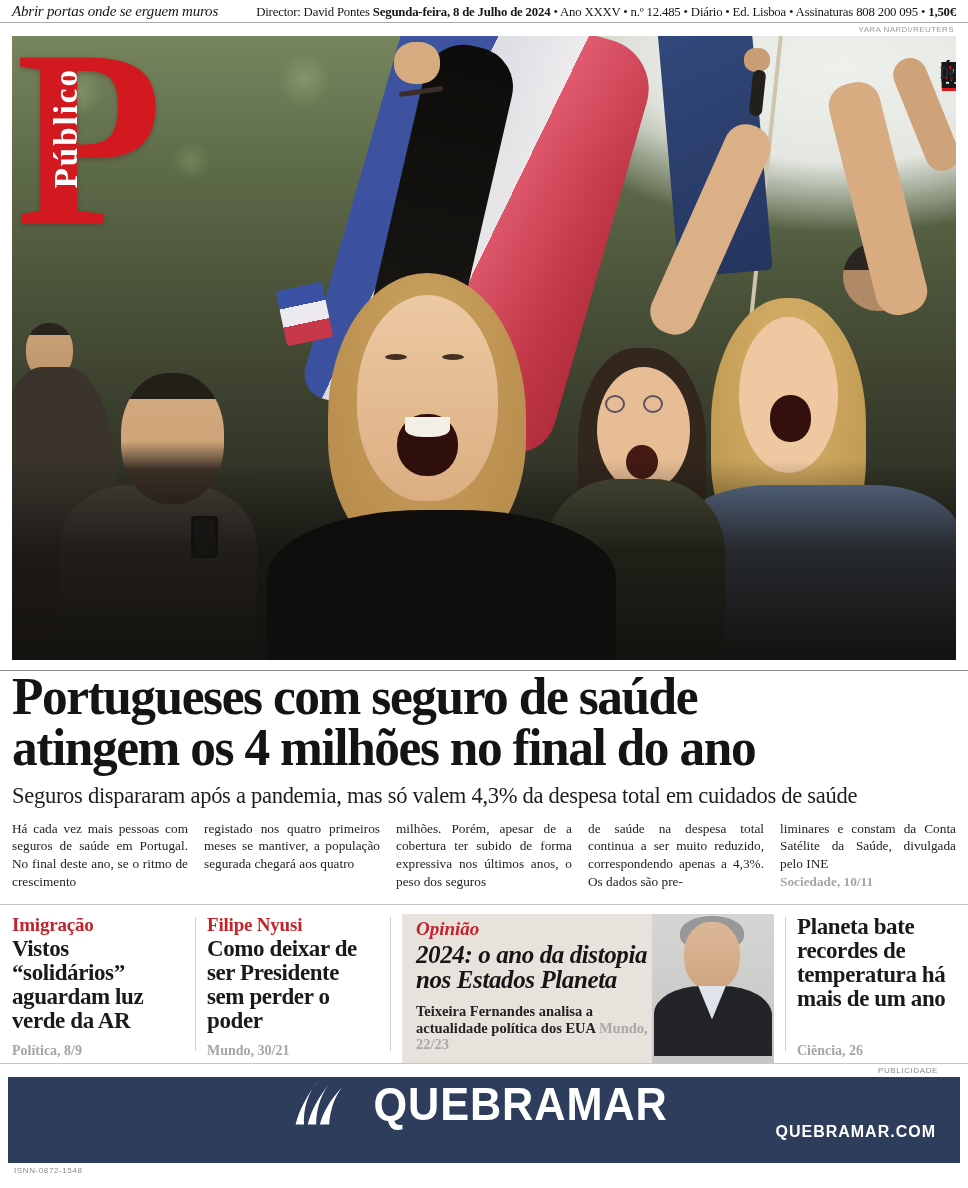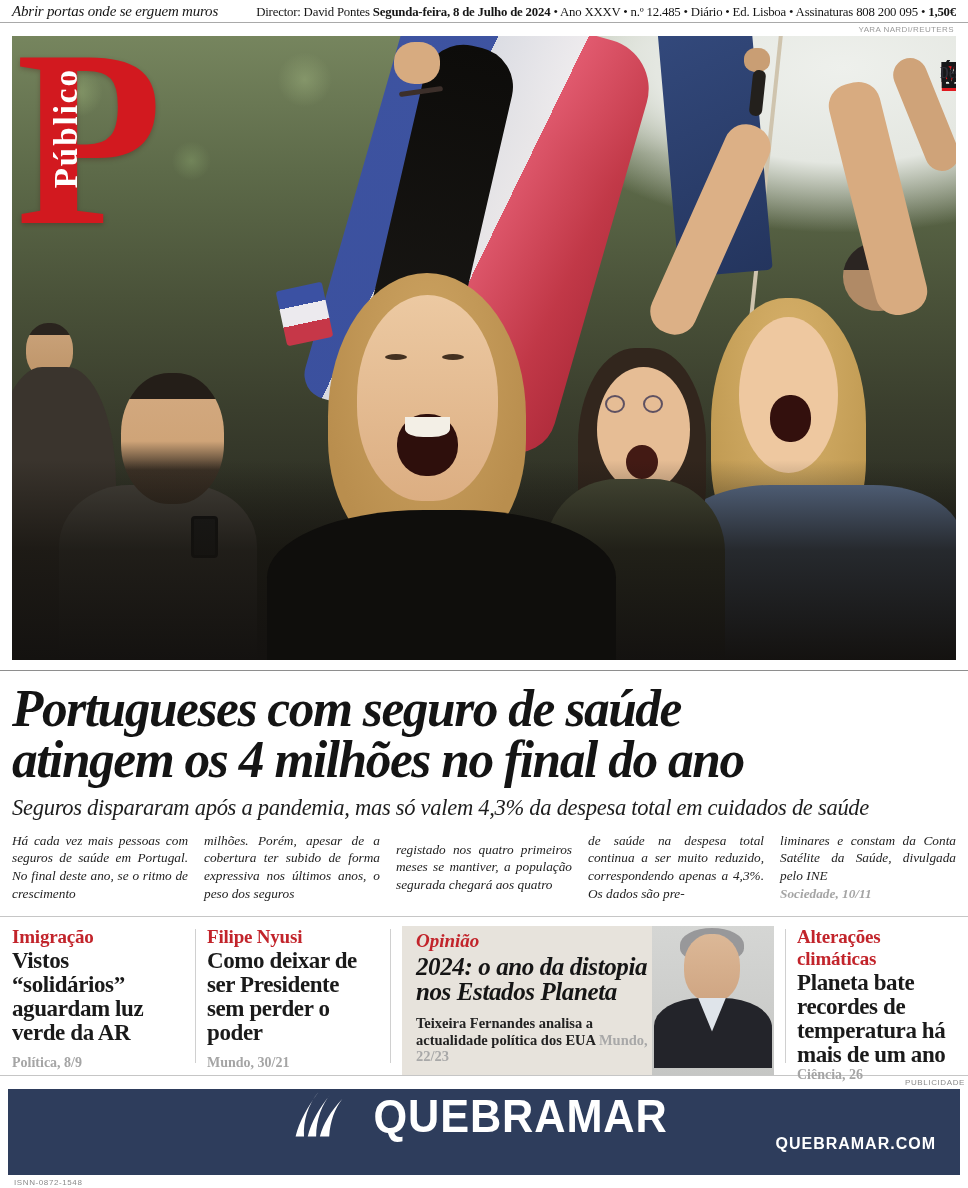--- a/index.html
+++ b/index.html
@@ -96,26 +96,26 @@
   .ph-gap { height:17px; }
   .ph-s { font-size:29px; color:#17181a; line-height:1.0; letter-spacing:-.5px; }
   .ph-ref { font-family:"Liberation Serif",serif; font-size:16px; color:#2e2e36;
             margin-top:6px; letter-spacing:.2px; }
 
   
   .rule { border-top:1px solid #c6c6c6; }
   .rule-dark { border-top:1px solid #8e8e8e; margin-top:10px; }
 
   
-  .lead { margin:12px 12px 0;font-style:italic; }
+  .lead { margin:0 12px 0; }
   .lead h1 { font-size:53px; font-weight:bold; line-height:.97; letter-spacing:-1.5px; color:#141414; }
   .h1line { display:block; transform:scaleX(.97); transform-origin:0 50%; }
   .standfirst { margin-top:9px; font-size:23px; letter-spacing:-.3px; color:#1d1d1d;
                 transform:scaleX(.98); transform-origin:0 50%; }
-  .cols { display:flex; gap:16px; margin-top:11px;align-items:center; }
+  .cols { display:flex; gap:16px; margin-top:11px; }
   .col { flex:1; font-size:13.3px; line-height:1.33; text-align:justify; color:#222; }
   .colref { display:block; font-weight:bold; color:#a5a5a5; }
   .cols-rule { margin-top:13px; }
 
   
   .briefs { display:flex; padding:9px 12px 0; height:158px; }
   .vdiv { width:1px; background:#d0d0d0; margin:3px 11px 12px; }
   .brief { display:flex; flex-direction:column; }
   .b1 { width:172px; } .b2 { width:172px; } .b3 { flex:1; }
   .kicker { font-size:19px; font-weight:bold; color:#c2242b; letter-spacing:-.2px; }
@@ -133,21 +133,21 @@
   .op-photo div { position:absolute; }
   .op-hair { left:28px; top:2px; width:64px; height:34px; border-radius:50% 50% 40% 40%; background:#98989a; }
   .op-face { left:32px; top:8px; width:56px; height:68px; border-radius:46%;
              background:linear-gradient(180deg,#dcb897,#cfa582); }
   .op-sweater { left:2px; top:72px; width:118px; height:70px; border-radius:40% 42% 0 0; background:#23242a; }
   .op-shirt { left:46px; top:72px; width:28px; height:34px; background:#dfe4ea;
               clip-path:polygon(0 0,100% 0,50% 100%); }
 
   
   .pub-label { text-align:right; font-family:"Liberation Sans",sans-serif; font-size:8px;
-               color:#8a8a8a; letter-spacing:.6px; padding:2px 3px 1px; }
+               color:#8a8a8a; letter-spacing:.6px; padding:2px 30px 1px; }
   .ad { margin:1px 8px 0; height:86px; background:#2e3d5c; position:relative;
         display:flex; align-items:flex-start; justify-content:center; }
   .ad-logo { display:flex; align-items:center; gap:18px; }
   .ad-brand { font-family:"Liberation Sans",sans-serif; font-weight:bold; font-size:46px;
               color:#fff; letter-spacing:1px; transform:scaleX(.94); }
   .ad-url { position:absolute; right:24px; bottom:22px; font-family:"Liberation Sans",sans-serif;
             font-weight:bold; font-size:16px; color:#fff; letter-spacing:1px; }
   .issn { font-family:"Liberation Sans",sans-serif; font-size:8px;
           color:#8a8a8a; letter-spacing:.6px; padding:3px 14px 0; }
 </style>
@@ -223,22 +223,22 @@
 <div class="rule rule-dark"></div>
 
 <section class="lead">
   <h1>
     <span class="h1line">Portugueses com seguro de saúde</span>
     <span class="h1line">atingem os 4 milhões no final do ano</span>
   </h1>
   <div class="standfirst">Seguros dispararam após a pandemia, mas só valem 4,3% da despesa total em cuidados de saúde</div>
   <div class="cols">
     <div class="col">Há cada vez mais pessoas com seguros de saúde em Portugal. No final deste ano, se o ritmo de crescimento</div>
+    <div class="col">registado nos quatro primeiros meses se mantiver, a população segurada chegará aos quatro</div>
     <div class="col">milhões. Porém, apesar de a cobertura ter subido de forma expressiva nos últimos anos, o peso dos seguros</div>
-    <div class="col">registado nos quatro primeiros meses se mantiver, a população segurada chegará aos quatro</div>
     <div class="col">de saúde na despesa total continua a ser muito reduzido, correspondendo apenas a 4,3%. Os dados são pre-</div>
     <div class="col">
       <span>liminares e constam da Conta Satélite da Saúde, divulgada pelo INE</span>
       <span class="colref">Sociedade, 10/11</span>
     </div>
   </div>
 </section>
 
 <div class="rule cols-rule"></div>
 
@@ -264,21 +264,20 @@
     </div>
     <div class="op-photo">
       <div class="op-hair"></div>
       <div class="op-face"></div>
       <div class="op-sweater"></div>
       <div class="op-shirt"></div>
     </div>
   </article>
   <div class="vdiv"></div>
   <article class="brief b3">
-    <div class="kicker">Alterações climáticas</div>
     <div class="bhead">Planeta bate recordes de temperatura há mais de um ano</div>
     <div class="bref">Ciência, 26</div>
   </article>
 </section>
 
 <div class="rule"></div>
 <div class="pub-label">PUBLICIDADE</div>
 
 <div class="ad">
   <div class="ad-logo">

